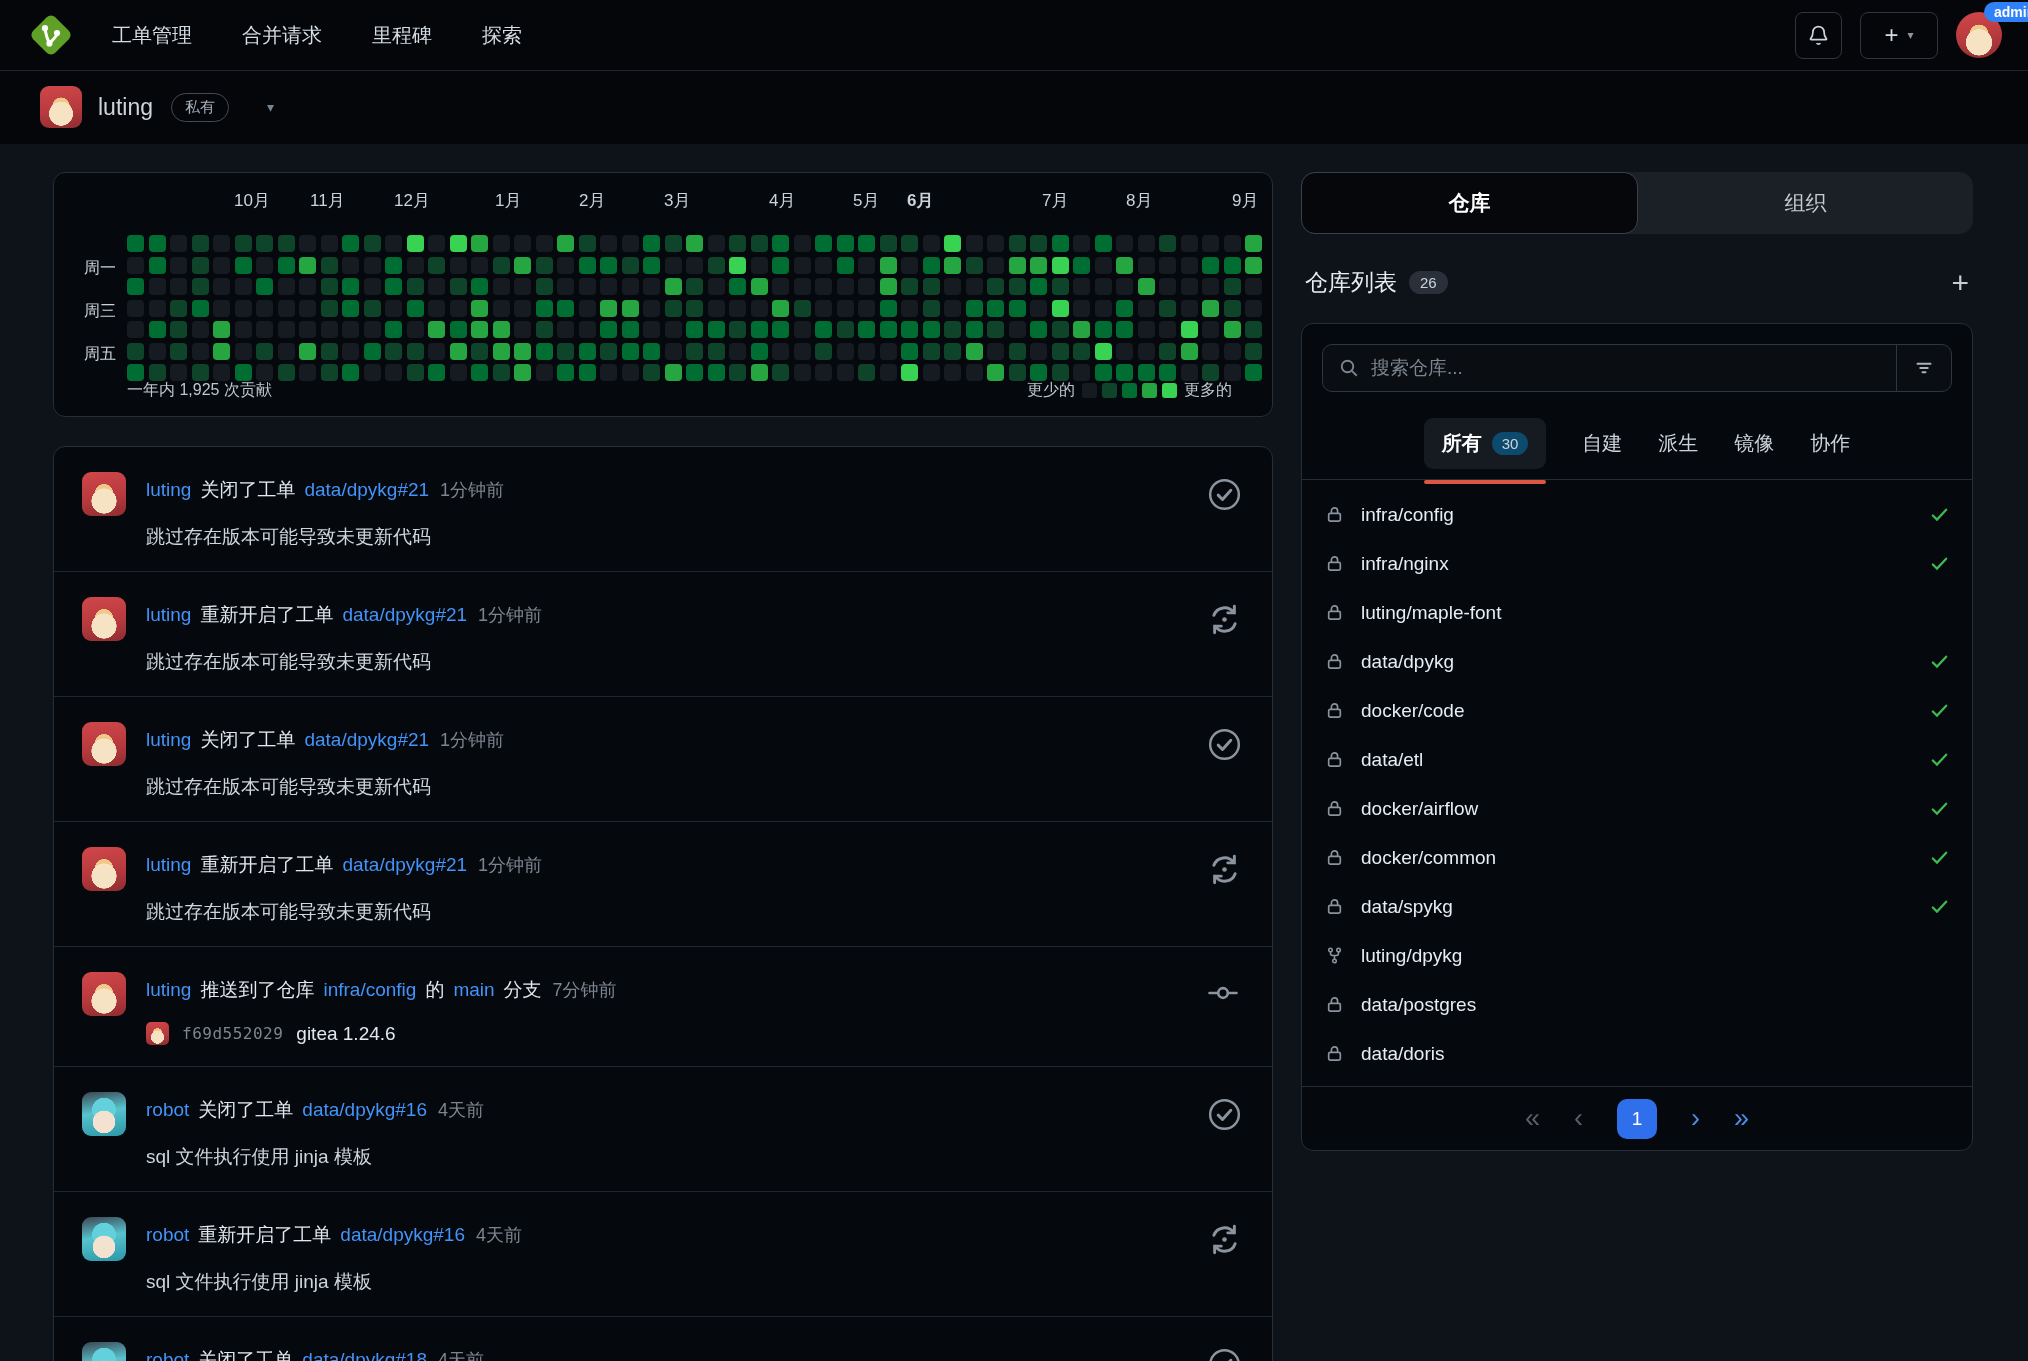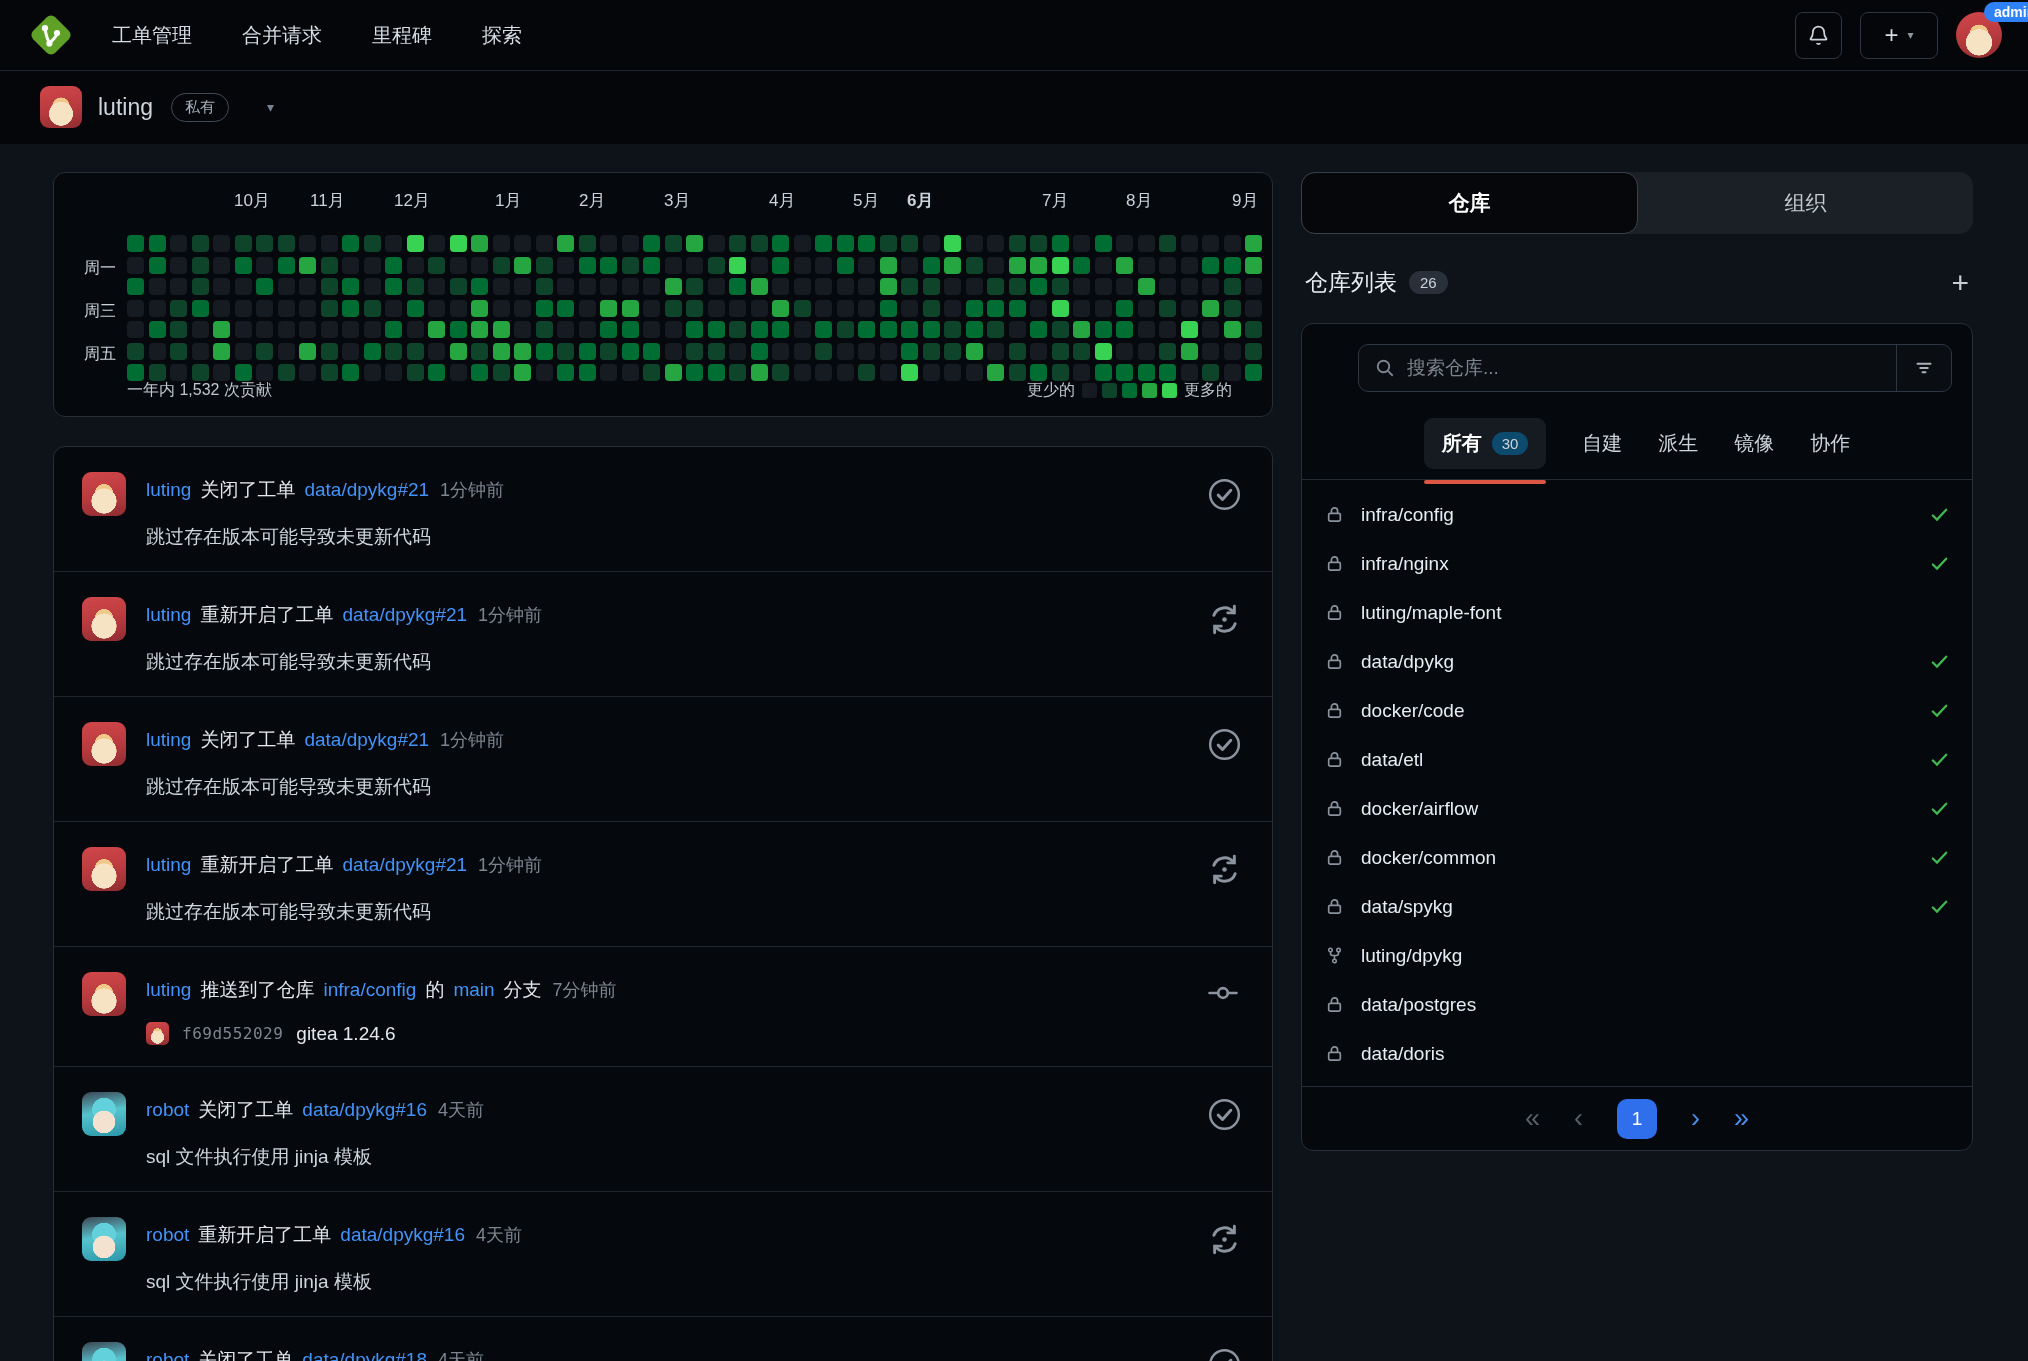--- a/index.html
+++ b/index.html
@@ -115,21 +115,21 @@
   .count-badge {
     margin-left:12px; background:#2a3039; color:#cdd3da; font-size:15px;
     padding:3px 11px; border-radius:999px;
   }
   .spacer { flex:1; }
   .add-btn { font-size:30px; font-weight:300; color:#c6cdd4; cursor:pointer; line-height:1; }
 
   .repo-panel { margin-top:25px; padding:20px 20px 0; }
   .search-box {
     height:48px; border:1px solid #2e3641; background:#0a0d12; border-radius:10px;
-    display:flex; align-items:center; overflow:hidden;margin-left:36px;
+    display:flex; align-items:center; overflow:hidden;
   }
   .search-icon { padding:0 12px 0 16px; display:flex; }
   .search-input {
     flex:1; background:transparent; border:none; outline:none; color:#e6edf3;
     font-size:19px; font-family:inherit;
   }
   .search-input::placeholder { color:#7d8590; }
   .filter-btn {
     width:55px; align-self:stretch; border-left:1px solid #2e3641;
     display:flex; align-items:center; justify-content:center; cursor:pointer;
@@ -611,21 +611,21 @@
             <div class="hm-cell" style="background: rgb(22, 27, 34);"></div>
             <div class="hm-cell" style="background: rgb(38, 166, 65);"></div>
             <div class="hm-cell" style="background: rgb(38, 166, 65);"></div>
             <div class="hm-cell" style="background: rgb(22, 27, 34);"></div>
             <div class="hm-cell" style="background: rgb(22, 27, 34);"></div>
             <div class="hm-cell" style="background: rgb(14, 68, 41);"></div>
             <div class="hm-cell" style="background: rgb(14, 68, 41);"></div>
             <div class="hm-cell" style="background: rgb(0, 109, 50);"></div>
           </div>
         <div class="hm-legend">
-          <span>一年内 1,532 次贡献</span>
+          <span>一年内 1,925 次贡献</span>
           <div class="legend-right">
             <span>更少的</span>
             <div id="legend-cells" style="display:flex; gap:5px;">
                 <div class="legend-cell" style="background: rgb(22, 27, 34);"></div>
                 <div class="legend-cell" style="background: rgb(14, 68, 41);"></div>
                 <div class="legend-cell" style="background: rgb(0, 109, 50);"></div>
                 <div class="legend-cell" style="background: rgb(38, 166, 65);"></div>
                 <div class="legend-cell" style="background: rgb(57, 211, 83);"></div>
               </div>
             <span>更多的</span>

